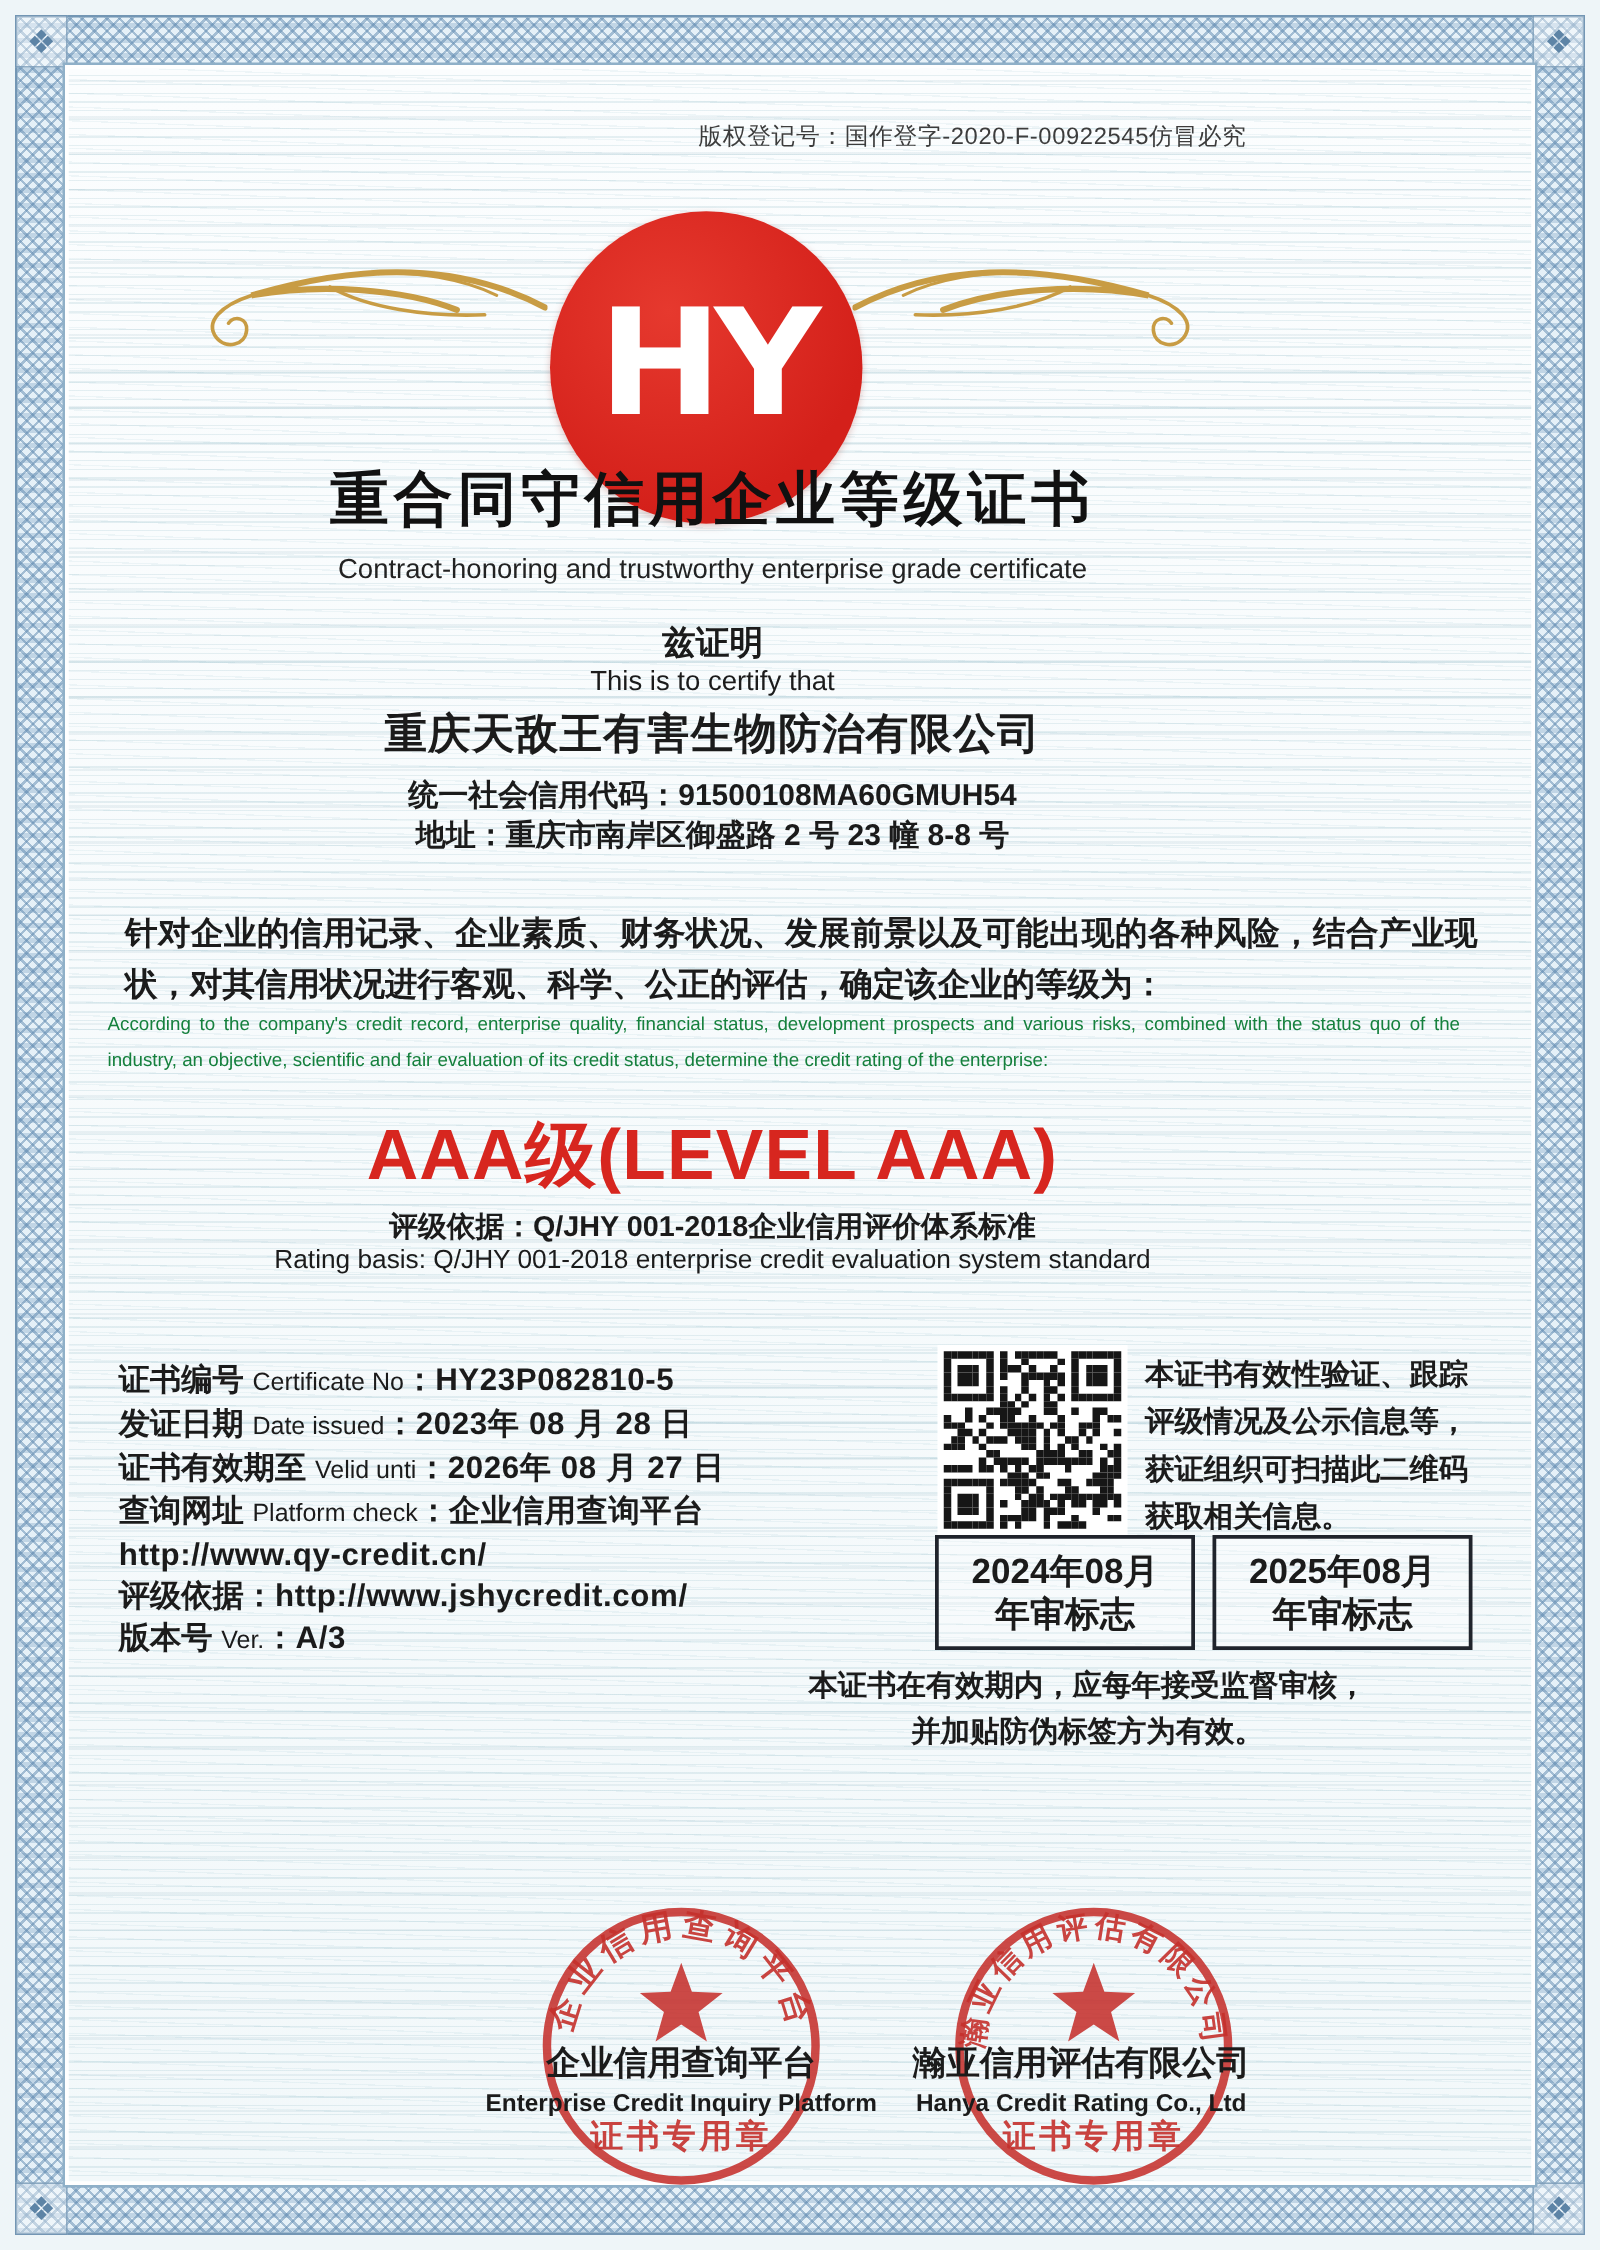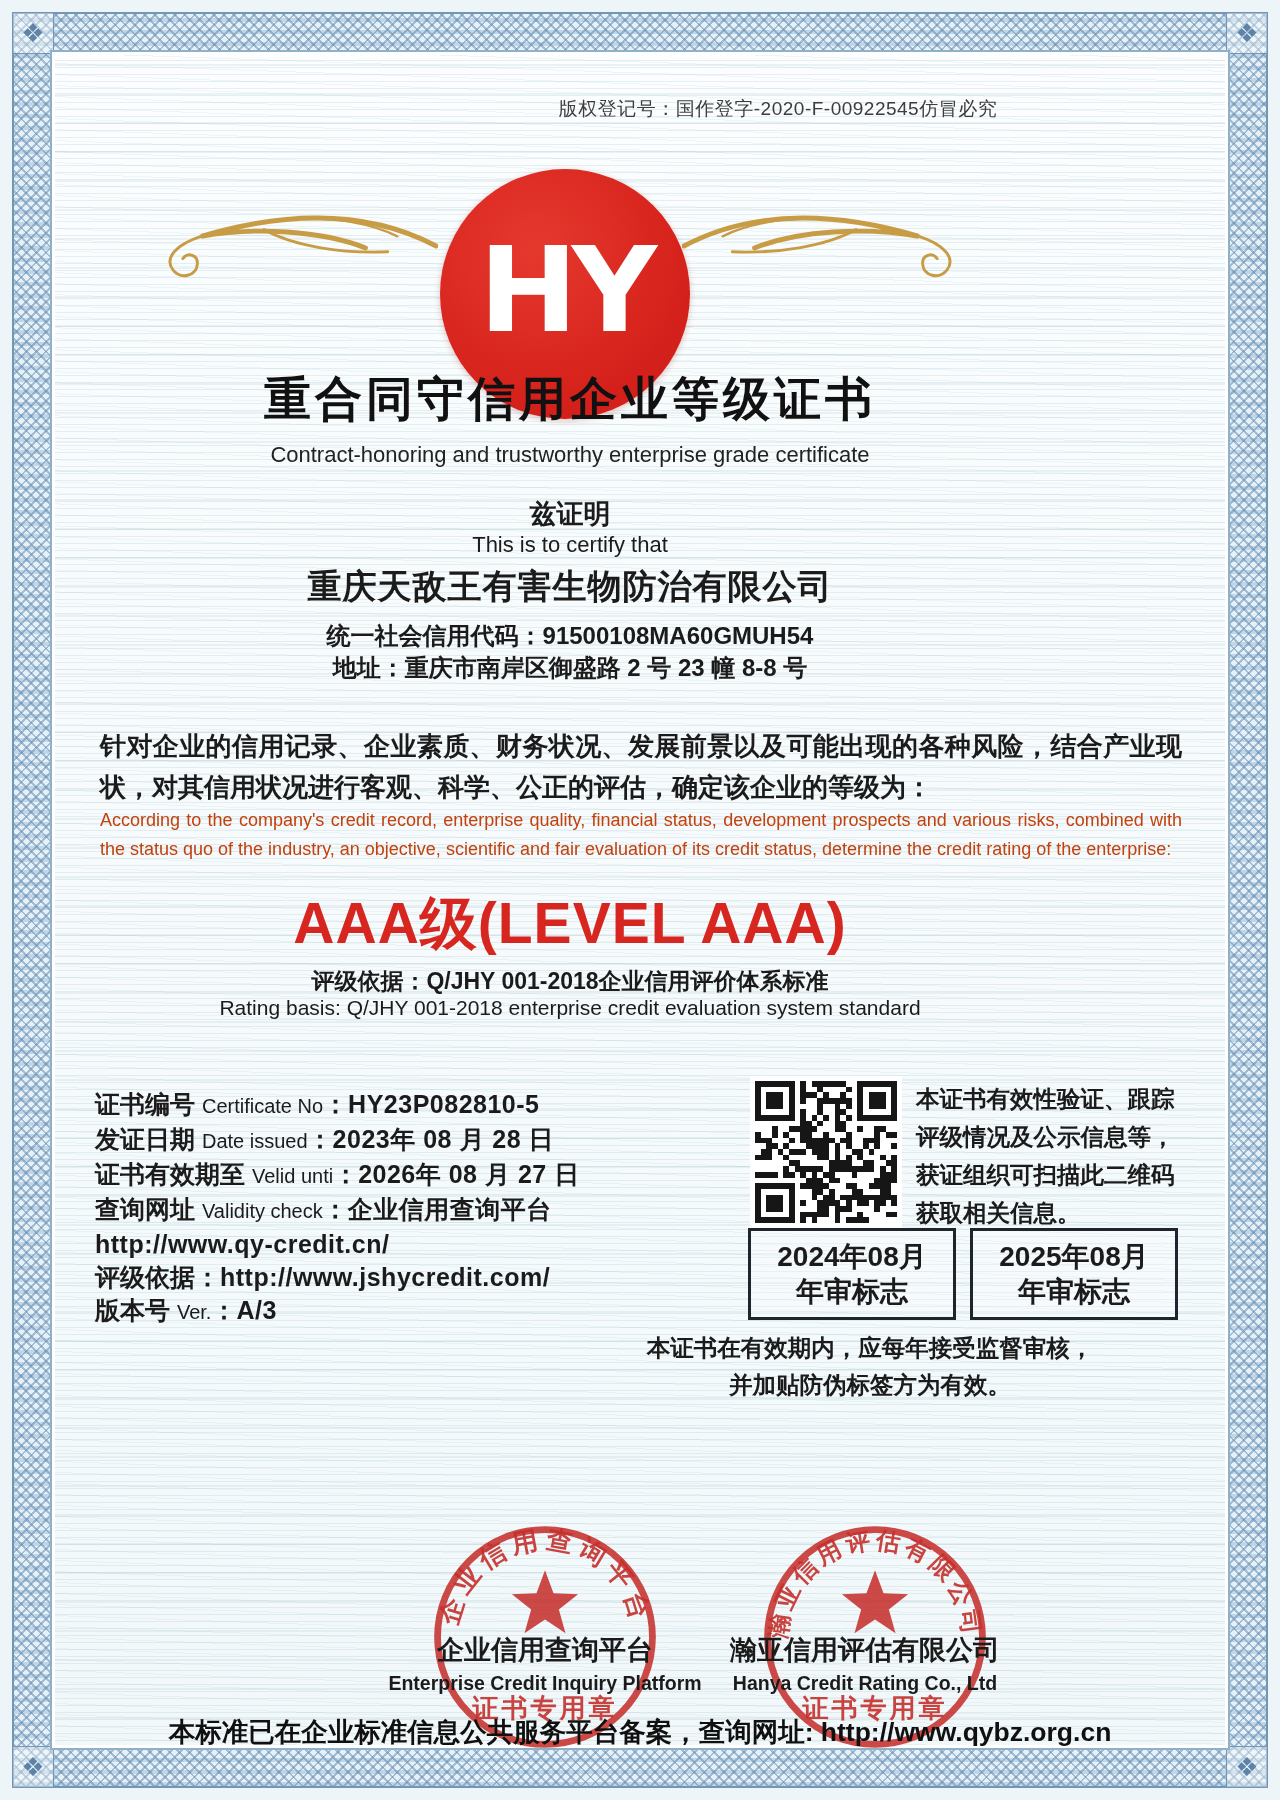--- a/index.html
+++ b/index.html
@@ -55,21 +55,21 @@
 
   .title-cn{top:368px;font-size:47px;font-weight:900;letter-spacing:4px;color:#111;}
   .title-en{top:442px;font-size:22px;color:#222;}
   .certify-cn{top:496px;font-size:27px;font-weight:600;}
   .certify-en{top:532px;font-size:22px;}
   .company-name{top:564px;font-size:34px;font-weight:900;letter-spacing:1px;}
   .code-line{top:620px;font-size:24px;font-weight:600;}
   .addr-line{top:652px;font-size:24px;font-weight:600;}
 
   .para-cn{top:726px;left:100px;width:1082px;font-size:26px;line-height:41px;font-weight:600;text-align:justify;}
-  .para-en{top:806px;left:100px;width:1082px;font-size:18px;line-height:28.5px;text-align:justify;color:#c2410c;}
+  .para-en{top:806px;left:86px;width:1082px;font-size:15px;line-height:28.5px;text-align:justify;color:#15803d;}
 
   .rating{top:886px;font-size:57px;font-weight:900;letter-spacing:1px;}
   .basis-cn{top:966px;font-size:23px;font-weight:600;}
   .basis-en{top:996px;font-size:21px;}
 
   .details{left:95px;top:1088px;width:620px;}
   .drow{font-size:25px;line-height:33px;font-weight:600;white-space:nowrap;}
   .drow .en{font-size:20px;font-weight:500;}
   .drow .val{letter-spacing:.5px;}
 
@@ -138,21 +138,21 @@
   <div class="abs para-en">According to the company's credit record, enterprise quality, financial status, development prospects and various risks, combined with the status quo of the industry, an objective, scientific and fair evaluation of its credit status, determine the credit rating of the enterprise:</div>
 
   <div class="abs ctr shift rating" style="color:#d7261f">AAA级(LEVEL AAA)</div>
   <div class="abs ctr shift basis-cn">评级依据：Q/JHY 001-2018企业信用评价体系标准</div>
   <div class="abs ctr shift basis-en">Rating basis: Q/JHY 001-2018 enterprise credit evaluation system standard</div>
 
   <div class="abs details">
     <div class="drow"><span>证书编号</span> <span class="en">Certificate No</span><span>：</span><span class="val">HY23P082810-5</span></div>
     <div class="drow"><span>发证日期</span> <span class="en">Date issued</span><span>：</span><span class="val">2023年 08 月 28 日</span></div>
     <div class="drow"><span>证书有效期至</span> <span class="en">Velid unti</span><span>：</span><span class="val">2026年 08 月 27 日</span></div>
-    <div class="drow"><span>查询网址</span> <span class="en">Validity check</span><span>：</span><span class="val">企业信用查询平台</span></div>
+    <div class="drow"><span>查询网址</span> <span class="en">Platform check</span><span>：</span><span class="val">企业信用查询平台</span></div>
     <div class="drow"><span class="val">http://www.qy-credit.cn/</span></div>
     <div class="drow"><span>评级依据</span><span>：</span><span class="val">http://www.jshycredit.com/</span></div>
     <div class="drow"><span>版本号</span> <span class="en">Ver.</span><span>：</span><span class="val">A/3</span></div>
   </div>
 
   <div class="abs qr" style="grid-template-columns: repeat(25, 1fr);">
       <div class="qm"></div>
       <div class="qm"></div>
       <div class="qm"></div>
       <div class="qm"></div>
@@ -818,14 +818,13 @@
     </text>
     <polygon fill="#c5302c" opacity="0.88" points="125,56 133.8,79.9 159.2,80.9 139.3,96.6 146.2,121.1 125,107 103.8,121.1 110.7,96.6 90.8,80.9 116.2,79.9"></polygon>
     <text x="125" y="208" text-anchor="middle" font-size="27" font-weight="bold" fill="#c5302c" letter-spacing="3" opacity="0.9">证书专用章</text>
   </svg>
 
   <div class="abs org-cn l">企业信用查询平台</div>
   <div class="abs org-en l">Enterprise Credit Inquiry Platform</div>
   <div class="abs org-cn r">瀚亚信用评估有限公司</div>
   <div class="abs org-en r">Hanya Credit Rating Co., Ltd</div>
 
-  <div class="abs ctr footer-line">本标准已在企业标准信息公共服务平台备案，查询网址: http://www.qybz.org.cn</div>
 </div>
 
 </body></html>

